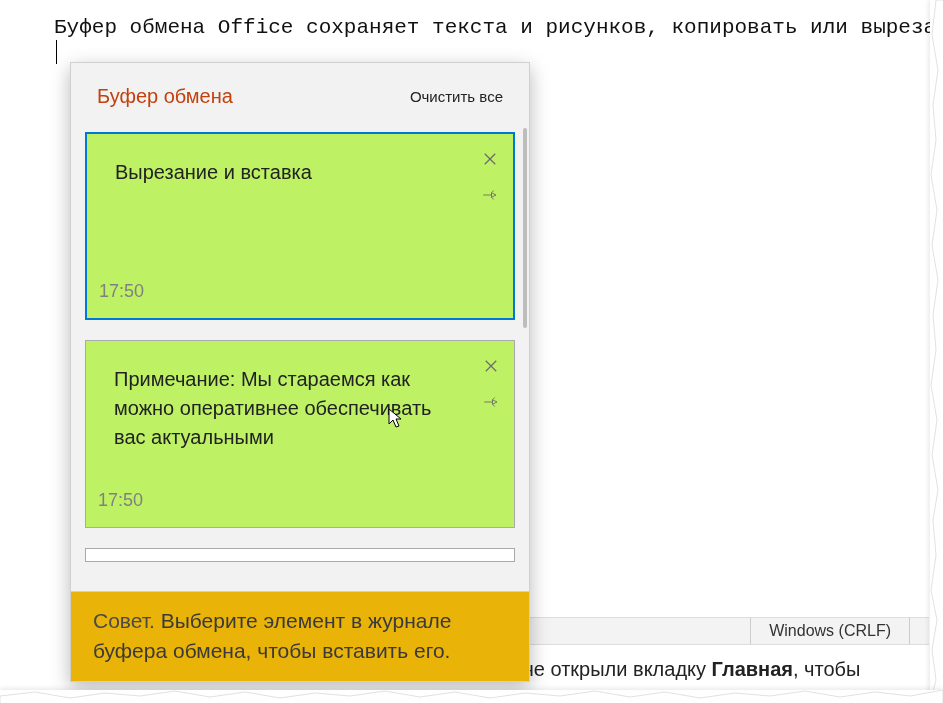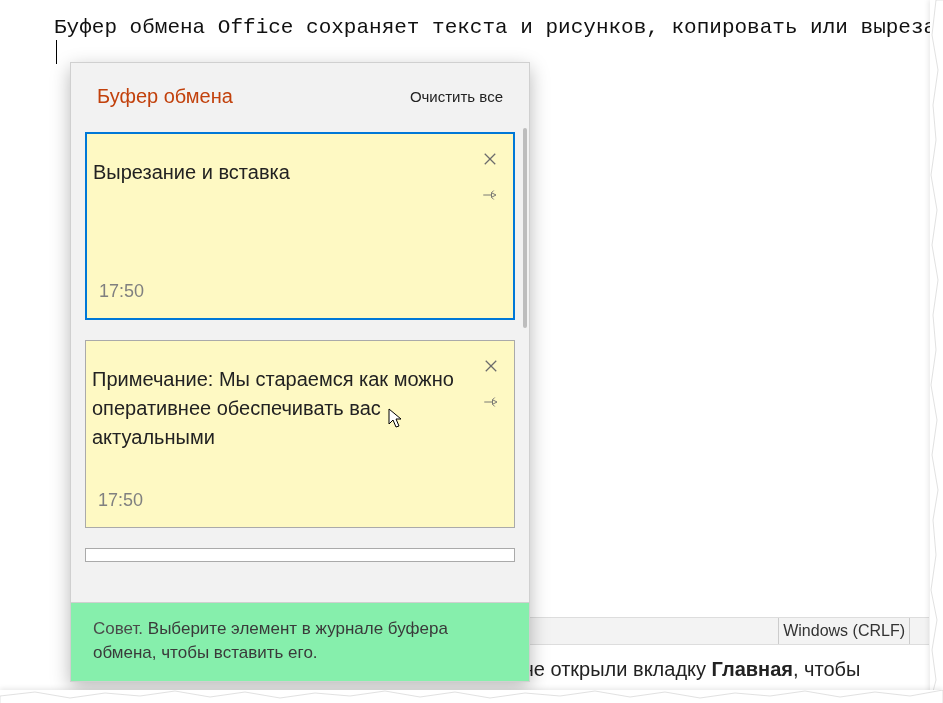--- a/index.html
+++ b/index.html
@@ -61,21 +61,21 @@
       border-bottom: 1px solid #ddd;
       display: flex;
       align-items: center;
       justify-content: flex-end;
       padding-right: 8px;
       font-size: 16px;
       color: #333;
     }
     .status-cell {
       border-left: 1px solid #ccc;
-      padding: 0 4px;
+      padding: 0 18px;
       height: 100%;
       display: flex;
       align-items: center;
     }
     
     .clipboard-popup {
       position: absolute;
       left: 70px;
       top: 62px;
       width: 460px;
@@ -110,23 +110,23 @@
     .cb-scrollbar {
       position: absolute;
       right: 2px;
       top: 6px;
       width: 4px;
       height: 200px;
       background: #bdbdbd;
       border-radius: 2px;
     }
     .cb-item {
-      background: #fef9c3;
+      background: #bef264;
       border: 1px solid #aaa;
-      padding: 24px 54px 18px 6px;
+      padding: 24px 54px 18px 28px;
       margin-bottom: 20px;
       position: relative;
       min-height: 188px;
     }
     .cb-item.selected {
       border: 2px solid #0078d7;
     }
     .cb-item-text {
       font-size: 20px;
       color: #222;
@@ -158,24 +158,24 @@
       align-items: center;
       justify-content: center;
     }
     .cb-peek-item {
       background: #fff;
       border: 1px solid #aaa;
       height: 14px;
       margin-bottom: 4px;
     }
     .cb-tip {
-      background: #86efac;
+      background: #eab308;
       border-top: 1px solid #d0d0d0;
       padding: 14px 22px 16px 22px;
-      font-size: 17px;
+      font-size: 21px;
       color: #3a3a3a;
       line-height: 1.4;
     }
     .tip-label {
       color: #4a4a4a;
     }
     .cursor-arrow {
       position: absolute;
       left: 388px;
       top: 408px;

